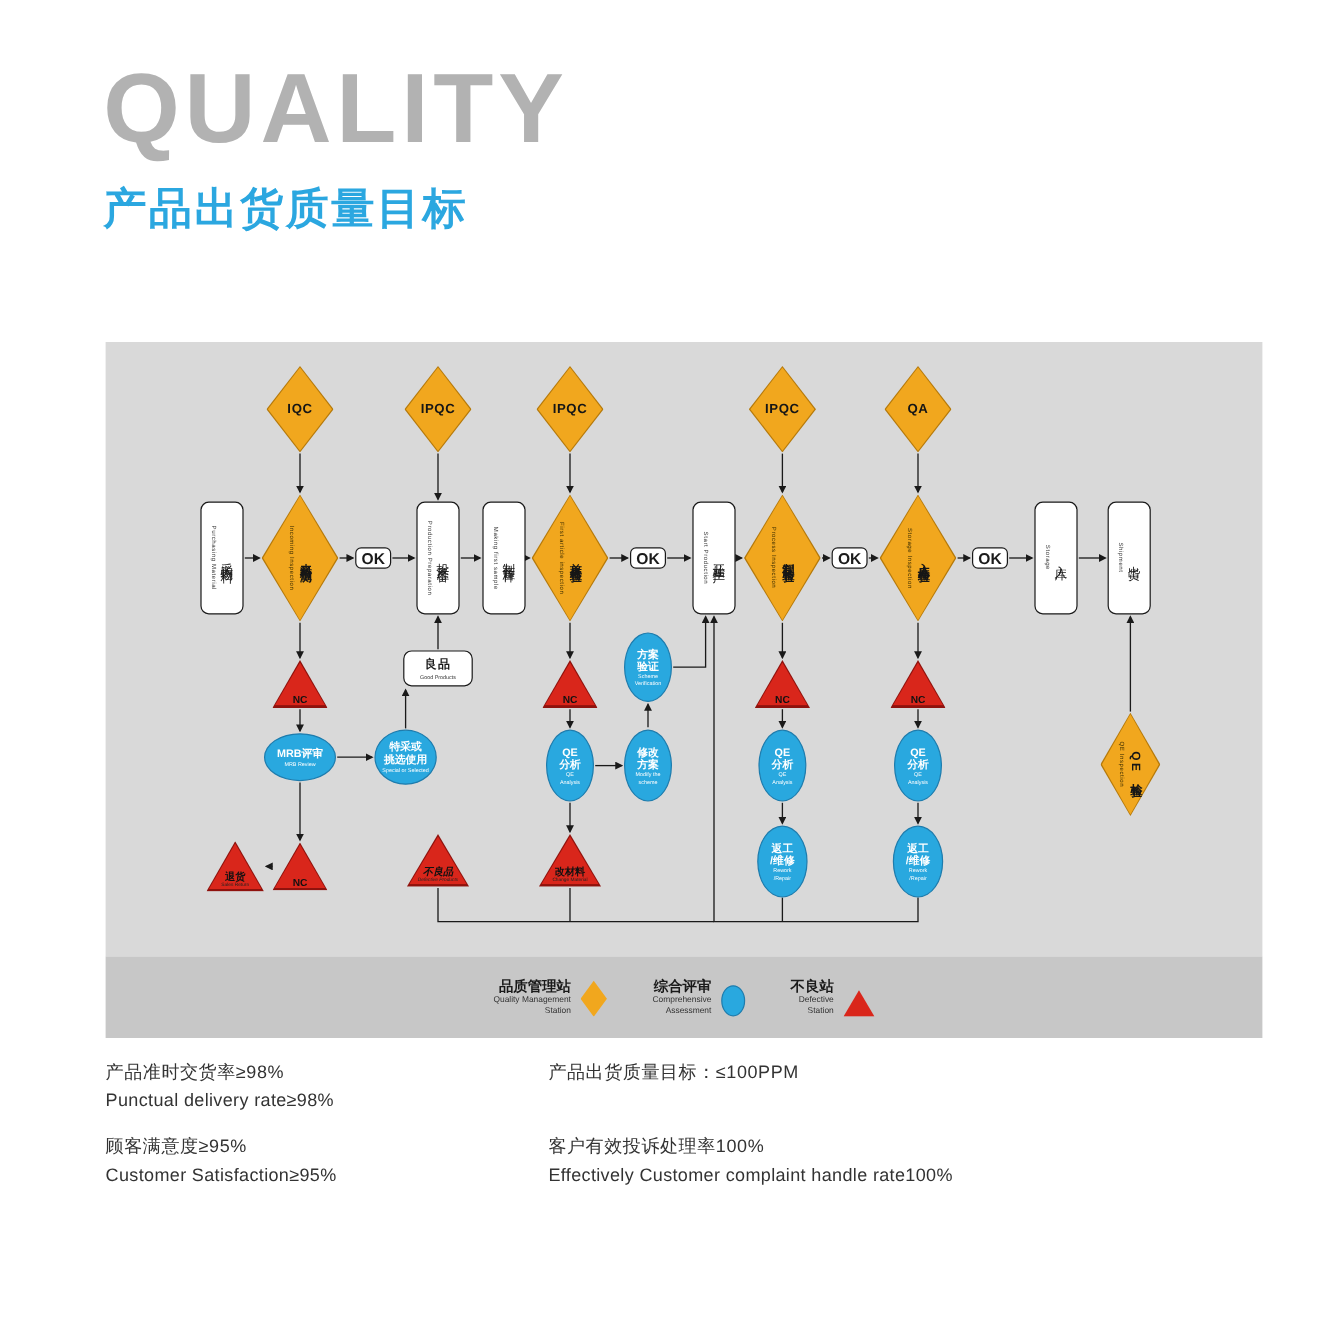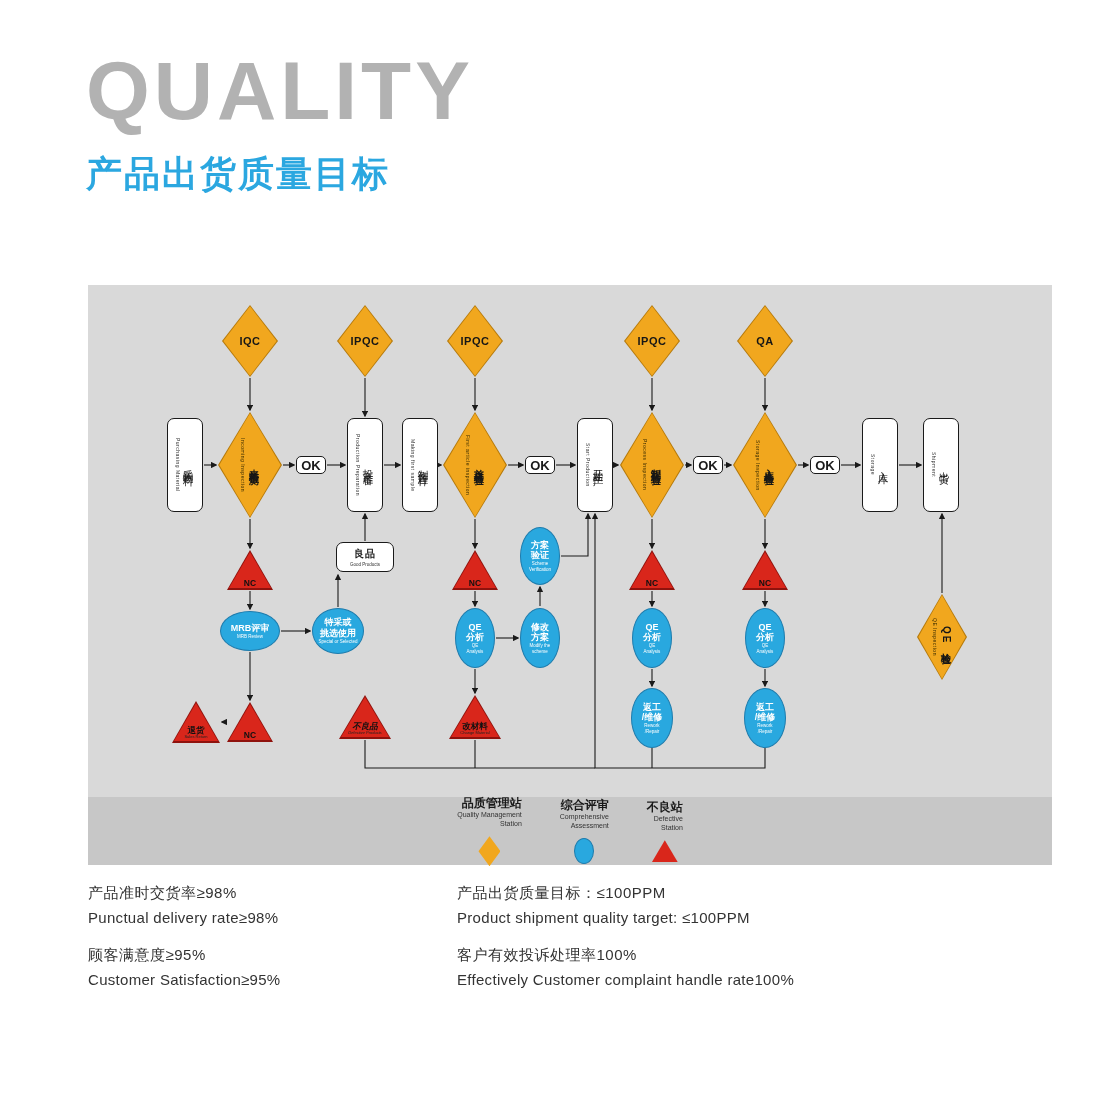--- a/index.html
+++ b/index.html
@@ -50,21 +50,21 @@
   .ellipse .en{font-size:4.5px;color:#ffffff;margin-top:1px;line-height:1.25;}
 
   .triangle{background:#8F120D;clip-path:polygon(50% 0,100% 100%,0 100%);}
   .triangle .shape-fill{inset:2px;background:#D9261B;clip-path:polygon(50% 0,100% 100%,0 100%);}
   .triangle .label{flex-direction:column;justify-content:flex-end;padding-bottom:3px;}
   .triangle .cn{font-size:8.5px;font-weight:bold;color:#111111;line-height:1;}
   .triangle .en{font-size:4px;color:#222222;margin-top:1px;line-height:1.2;}
 
   
   .legend{position:absolute;left:68px;top:797px;width:964px;height:68px;background:#C7C7C7;display:flex;align-items:center;justify-content:center;gap:38px;z-index:2;}
-  .legend-item{display:flex;align-items:center;gap:8px;flex-direction:column;}
+  .legend-item{display:flex;align-items:flex-end;gap:8px;}
   .legend-text{text-align:right;}
   .legend-cn{font-size:12px;font-weight:bold;color:#1a1a1a;line-height:1.25;}
   .legend-en{font-size:7px;color:#333333;line-height:1.25;}
   .diamond-shape{width:22px;height:30px;background:#F1A71E;clip-path:polygon(50% 0,100% 50%,50% 100%,0 50%);}
   .ellipse-shape{width:20px;height:26px;background:#29A8DF;border:1.4px solid #1E7CAD;border-radius:50%;}
   .triangle-shape{width:26px;height:22px;background:#D9261B;clip-path:polygon(50% 0,100% 100%,0 100%);}
 
   
   .metric{position:absolute;color:#333333;z-index:1;}
   .metric-cn{font-size:15px;letter-spacing:0.5px;margin-bottom:6px;}
@@ -408,21 +408,20 @@
       <div class="legend-shape triangle-shape"></div>
     </div>
   </div>
 
   <div class="metric" style="left:68px;top:884px;">
     <div class="metric-cn">产品准时交货率≥98%</div>
     <div class="metric-en">Punctual delivery rate≥98%</div>
   </div>
   <div class="metric" style="left:437px;top:884px;">
     <div class="metric-cn">产品出货质量目标：≤100PPM</div>
-    <div class="metric-en">Product shipment quality target: ≤100PPM</div>
   </div>
   <div class="metric" style="left:68px;top:946px;">
     <div class="metric-cn">顾客满意度≥95%</div>
     <div class="metric-en">Customer Satisfaction≥95%</div>
   </div>
   <div class="metric" style="left:437px;top:946px;">
     <div class="metric-cn">客户有效投诉处理率100%</div>
     <div class="metric-en">Effectively Customer complaint handle rate100%</div>
   </div>
 

